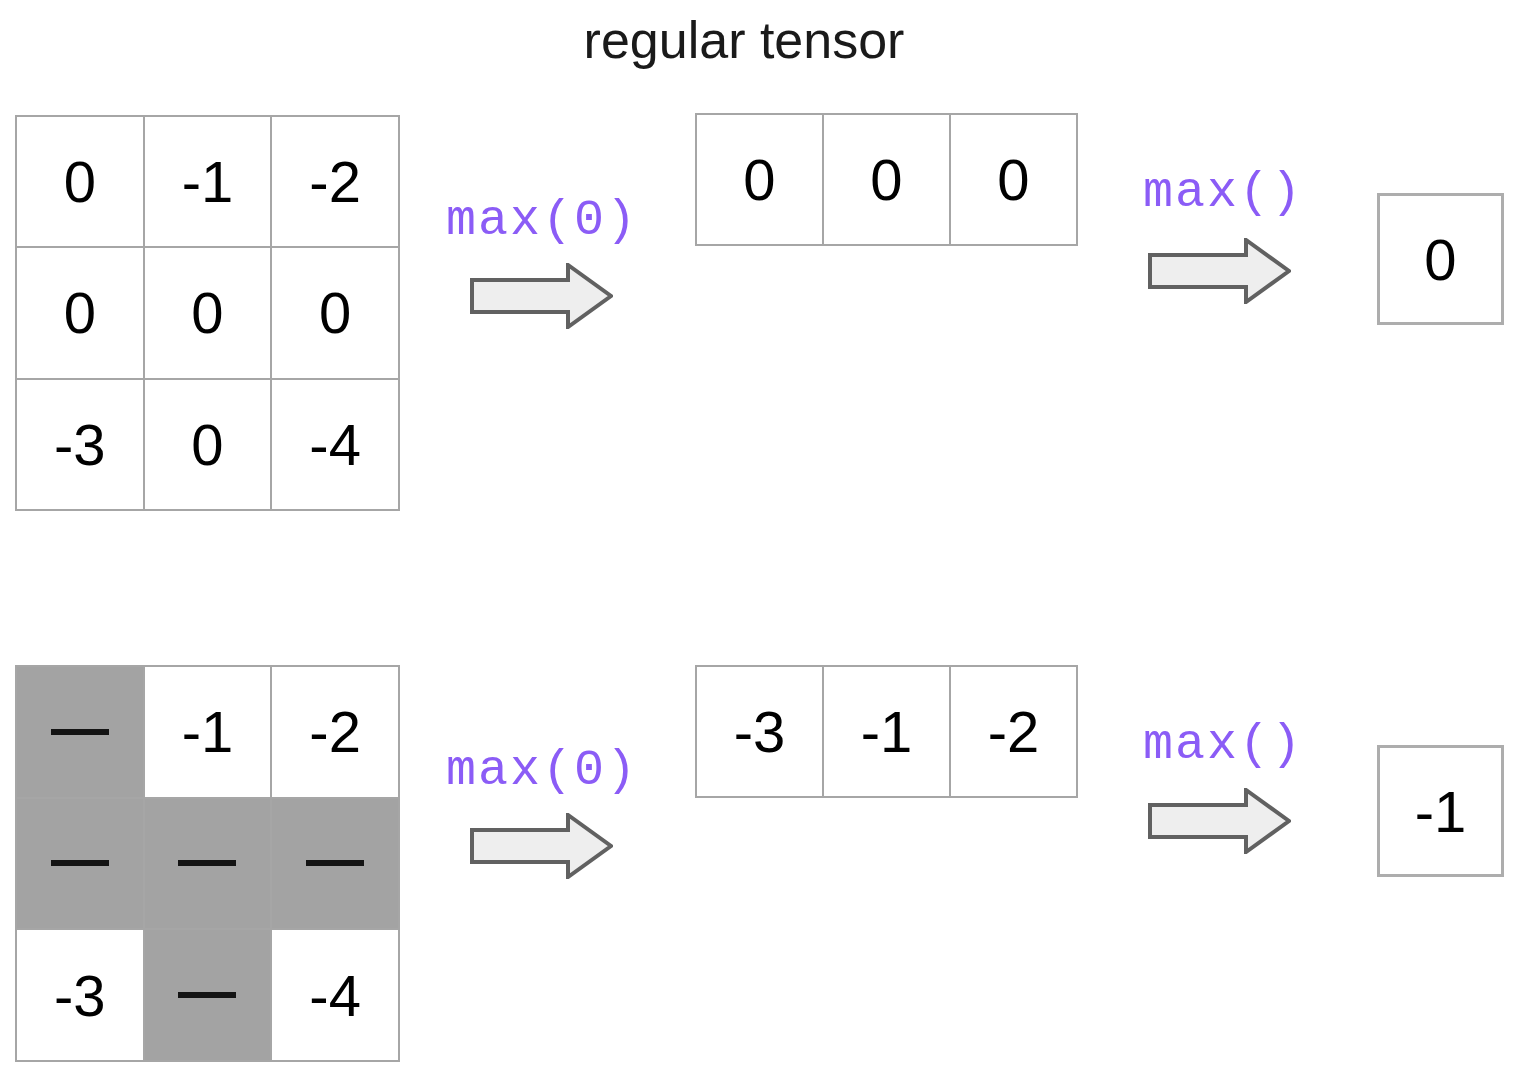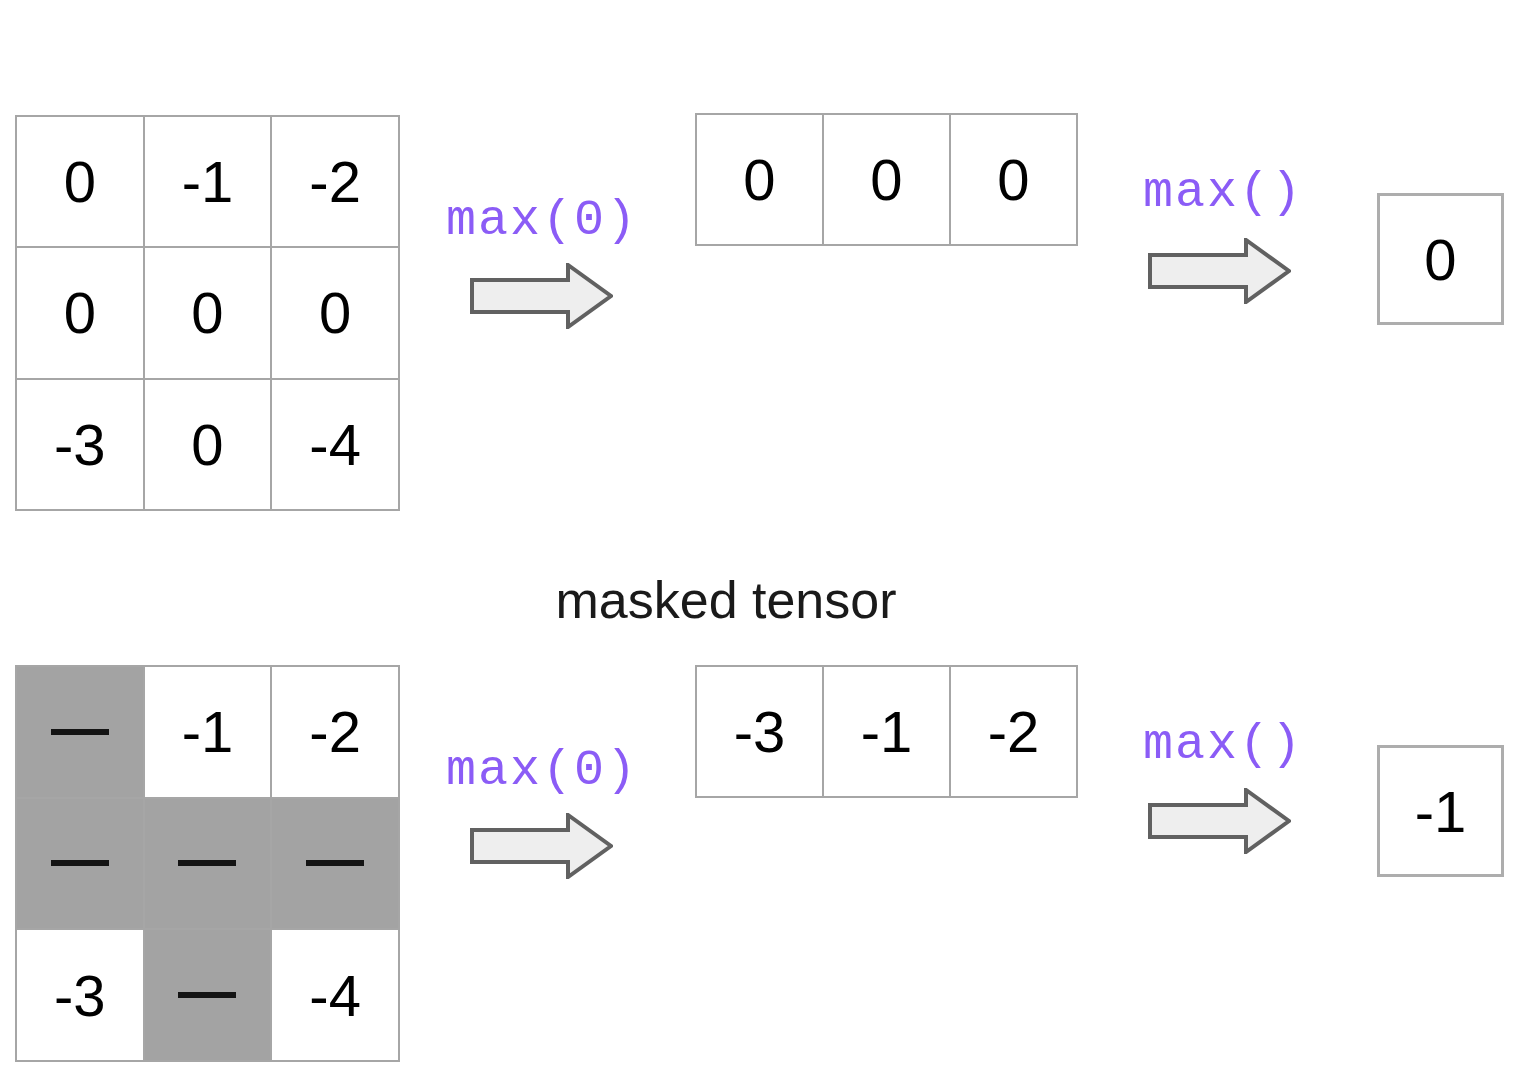--- a/index.html
+++ b/index.html
@@ -60,20 +60,21 @@
     text-align:center;
     white-space:nowrap;
   }
   .arrow { position:absolute; }
 </style>
 </head>
 <body>
 
 <div class="canvas">
 
+  <div class="title" style="left:399px; top:10px; width:690px;">regular tensor</div>
 
   <div class="grid g33" style="left:15px; top:115px; width:385px; height:396px;">
       <div class="cell">0</div>
       <div class="cell">-1</div>
       <div class="cell">-2</div>
       <div class="cell">0</div>
       <div class="cell">0</div>
       <div class="cell">0</div>
       <div class="cell">-3</div>
       <div class="cell">0</div>
@@ -93,21 +94,20 @@
     </div>
 
   <div class="oplabel" style="left:1122px; top:166px; width:202px;">max()</div>
 
   <svg class="arrow" style="left:1148px; top:238px;" width="143" height="66" viewBox="0 0 143 66">
     <path d="M2 17 L98 17 L98 2 L141 33 L98 64 L98 49 L2 49 Z" fill="#eeeeee" stroke="#616161" stroke-width="4" stroke-linejoin="miter"></path>
   </svg>
 
   <div class="single" style="left:1377px; top:193px; width:127px; height:132px;">0</div>
 
-  <div class="title" style="left:381px; top:570px; width:690px;">masked tensor</div>
 
   <div class="grid g33" style="left:15px; top:665px; width:385px; height:397px;">
       <div class="cell masked">
         <span class="dash" title="—"></span>
       </div>
       <div class="cell">-1</div>
       <div class="cell">-2</div>
       <div class="cell masked">
         <span class="dash" title="—"></span>
       </div>

